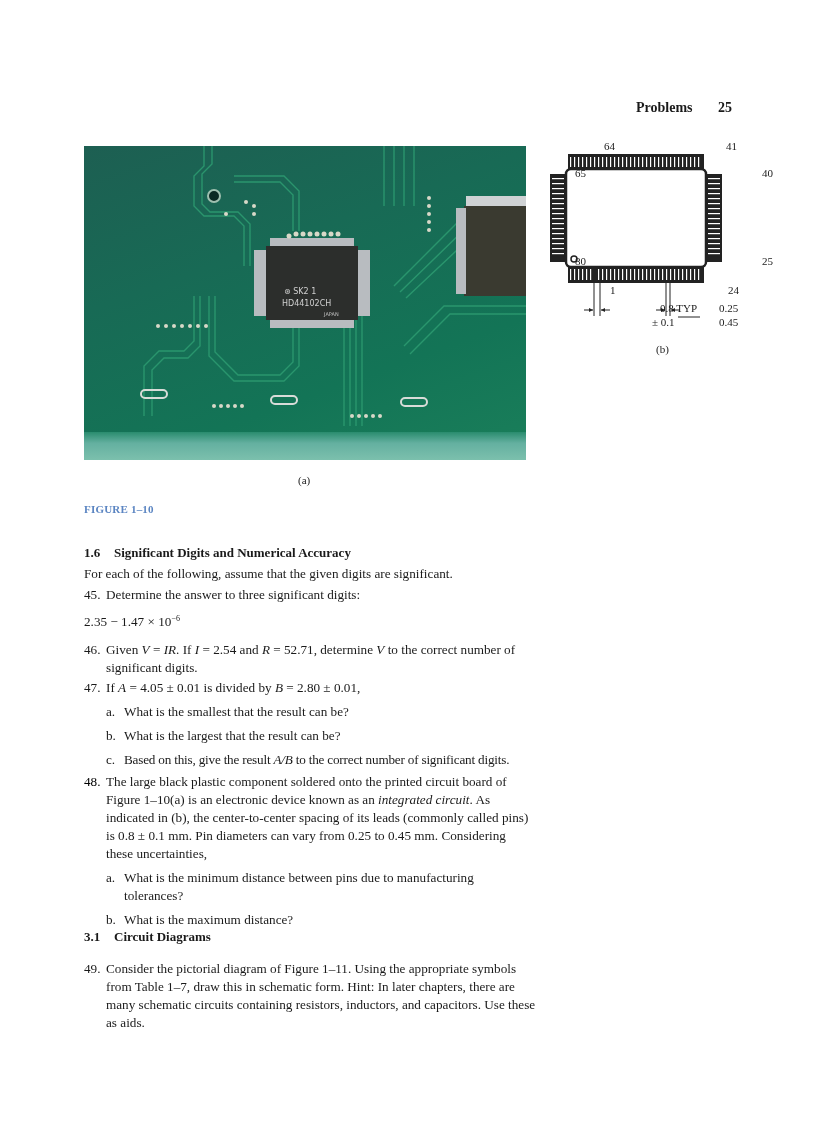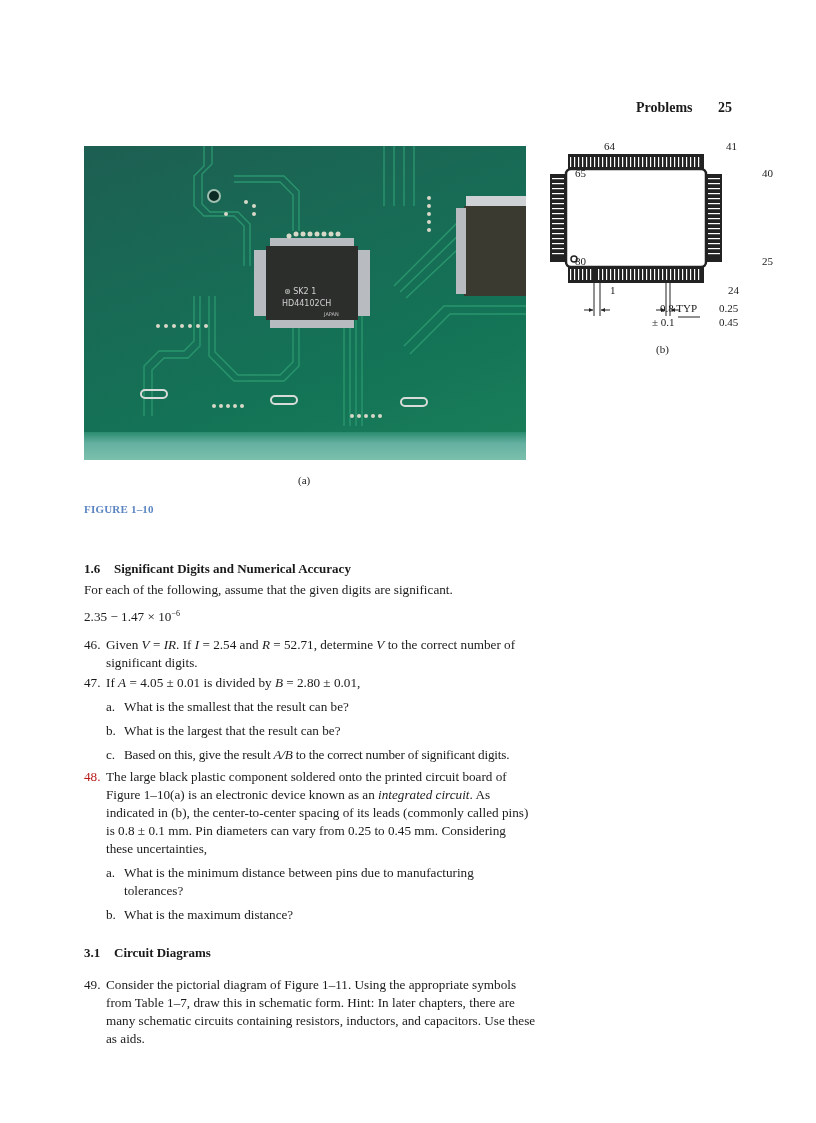--- a/index.html
+++ b/index.html
@@ -13,27 +13,27 @@
            background:linear-gradient(160deg,#1d5f52 0%,#186a55 35%,#137456 70%,#1a7f5a 100%); }
   .photo-bottom { left:0; bottom:0; width:100%; height:28px;
                   background:linear-gradient(180deg,#2a8c6e,#64b0a0 40%,#7cc0ad); }
   .caption-a { left:298px; top:474px; font-size:11px; }
   .fig-label { left:84px; top:503px; font-size:11px; font-weight:bold; color:#5b85c2; letter-spacing:0.2px; }
   
   .diagram { left:532px; top:138px; width:210px; height:220px; }
   .diag-txt { position:absolute; font-size:11px;margin-left:40px; }
   
   .text { left:84px; width:452px; font-size:13.2px; line-height:18px; }
-  .sec-head { font-weight:bold; font-size:13px;margin-top:16px; }
+  .sec-head { font-weight:bold; font-size:13px; }
   .sec-head .num { display:inline-block; width:30px; }
   .item { position:relative; padding-left:22px; }
   .item .n { position:absolute; left:0; top:0; }
   .sub { position:relative; padding-left:40px; margin-top:6px; }
   .sub .l { position:absolute; left:22px; top:0; }
-  .red { color:#b91c1c; }
+  .red { color:#000000; }
   i { font-style:italic; }
   .eq { margin:6px 0 10px 0; }
   sup { font-size:8px; }
 </style>
 </head>
 <body>
 
 <div class="abs running-head">
   <span class="title">Problems</span>
   <span>25</span>
@@ -274,20 +274,24 @@
   <span class="diag-txt" style="left:147px;top:178px;">0.45</span>
   <span class="diag-txt" style="left:84px;top:205px;">(b)</span>
 </div>
 
 <div class="abs text" style="top:544px;">
   <div class="sec-head">
     <span class="num">1.6</span><span>Significant Digits and Numerical Accuracy</span>
   </div>
   <div style="margin-top:3px;">For each of the following, assume that the given digits are significant.</div>
 
+  <div class="item" style="margin-top:3px;">
+    <span class="n">45.</span>
+    <span>Determine the answer to three significant digits:</span>
+  </div>
   <div class="eq">
     <span>2.35 − 1.47 × 10</span><sup>−6</sup>
   </div>
 
   <div class="item">
     <span class="n">46.</span>
     <span>Given </span><i>V</i><span> = </span><i>IR</i><span>. If </span><i>I</i><span> = 2.54 and </span><i>R</i><span> = 52.71, determine </span><i>V</i><span> to the correct number of significant digits.</span>
   </div>
 
   <div class="item" style="margin-top:2px;">

